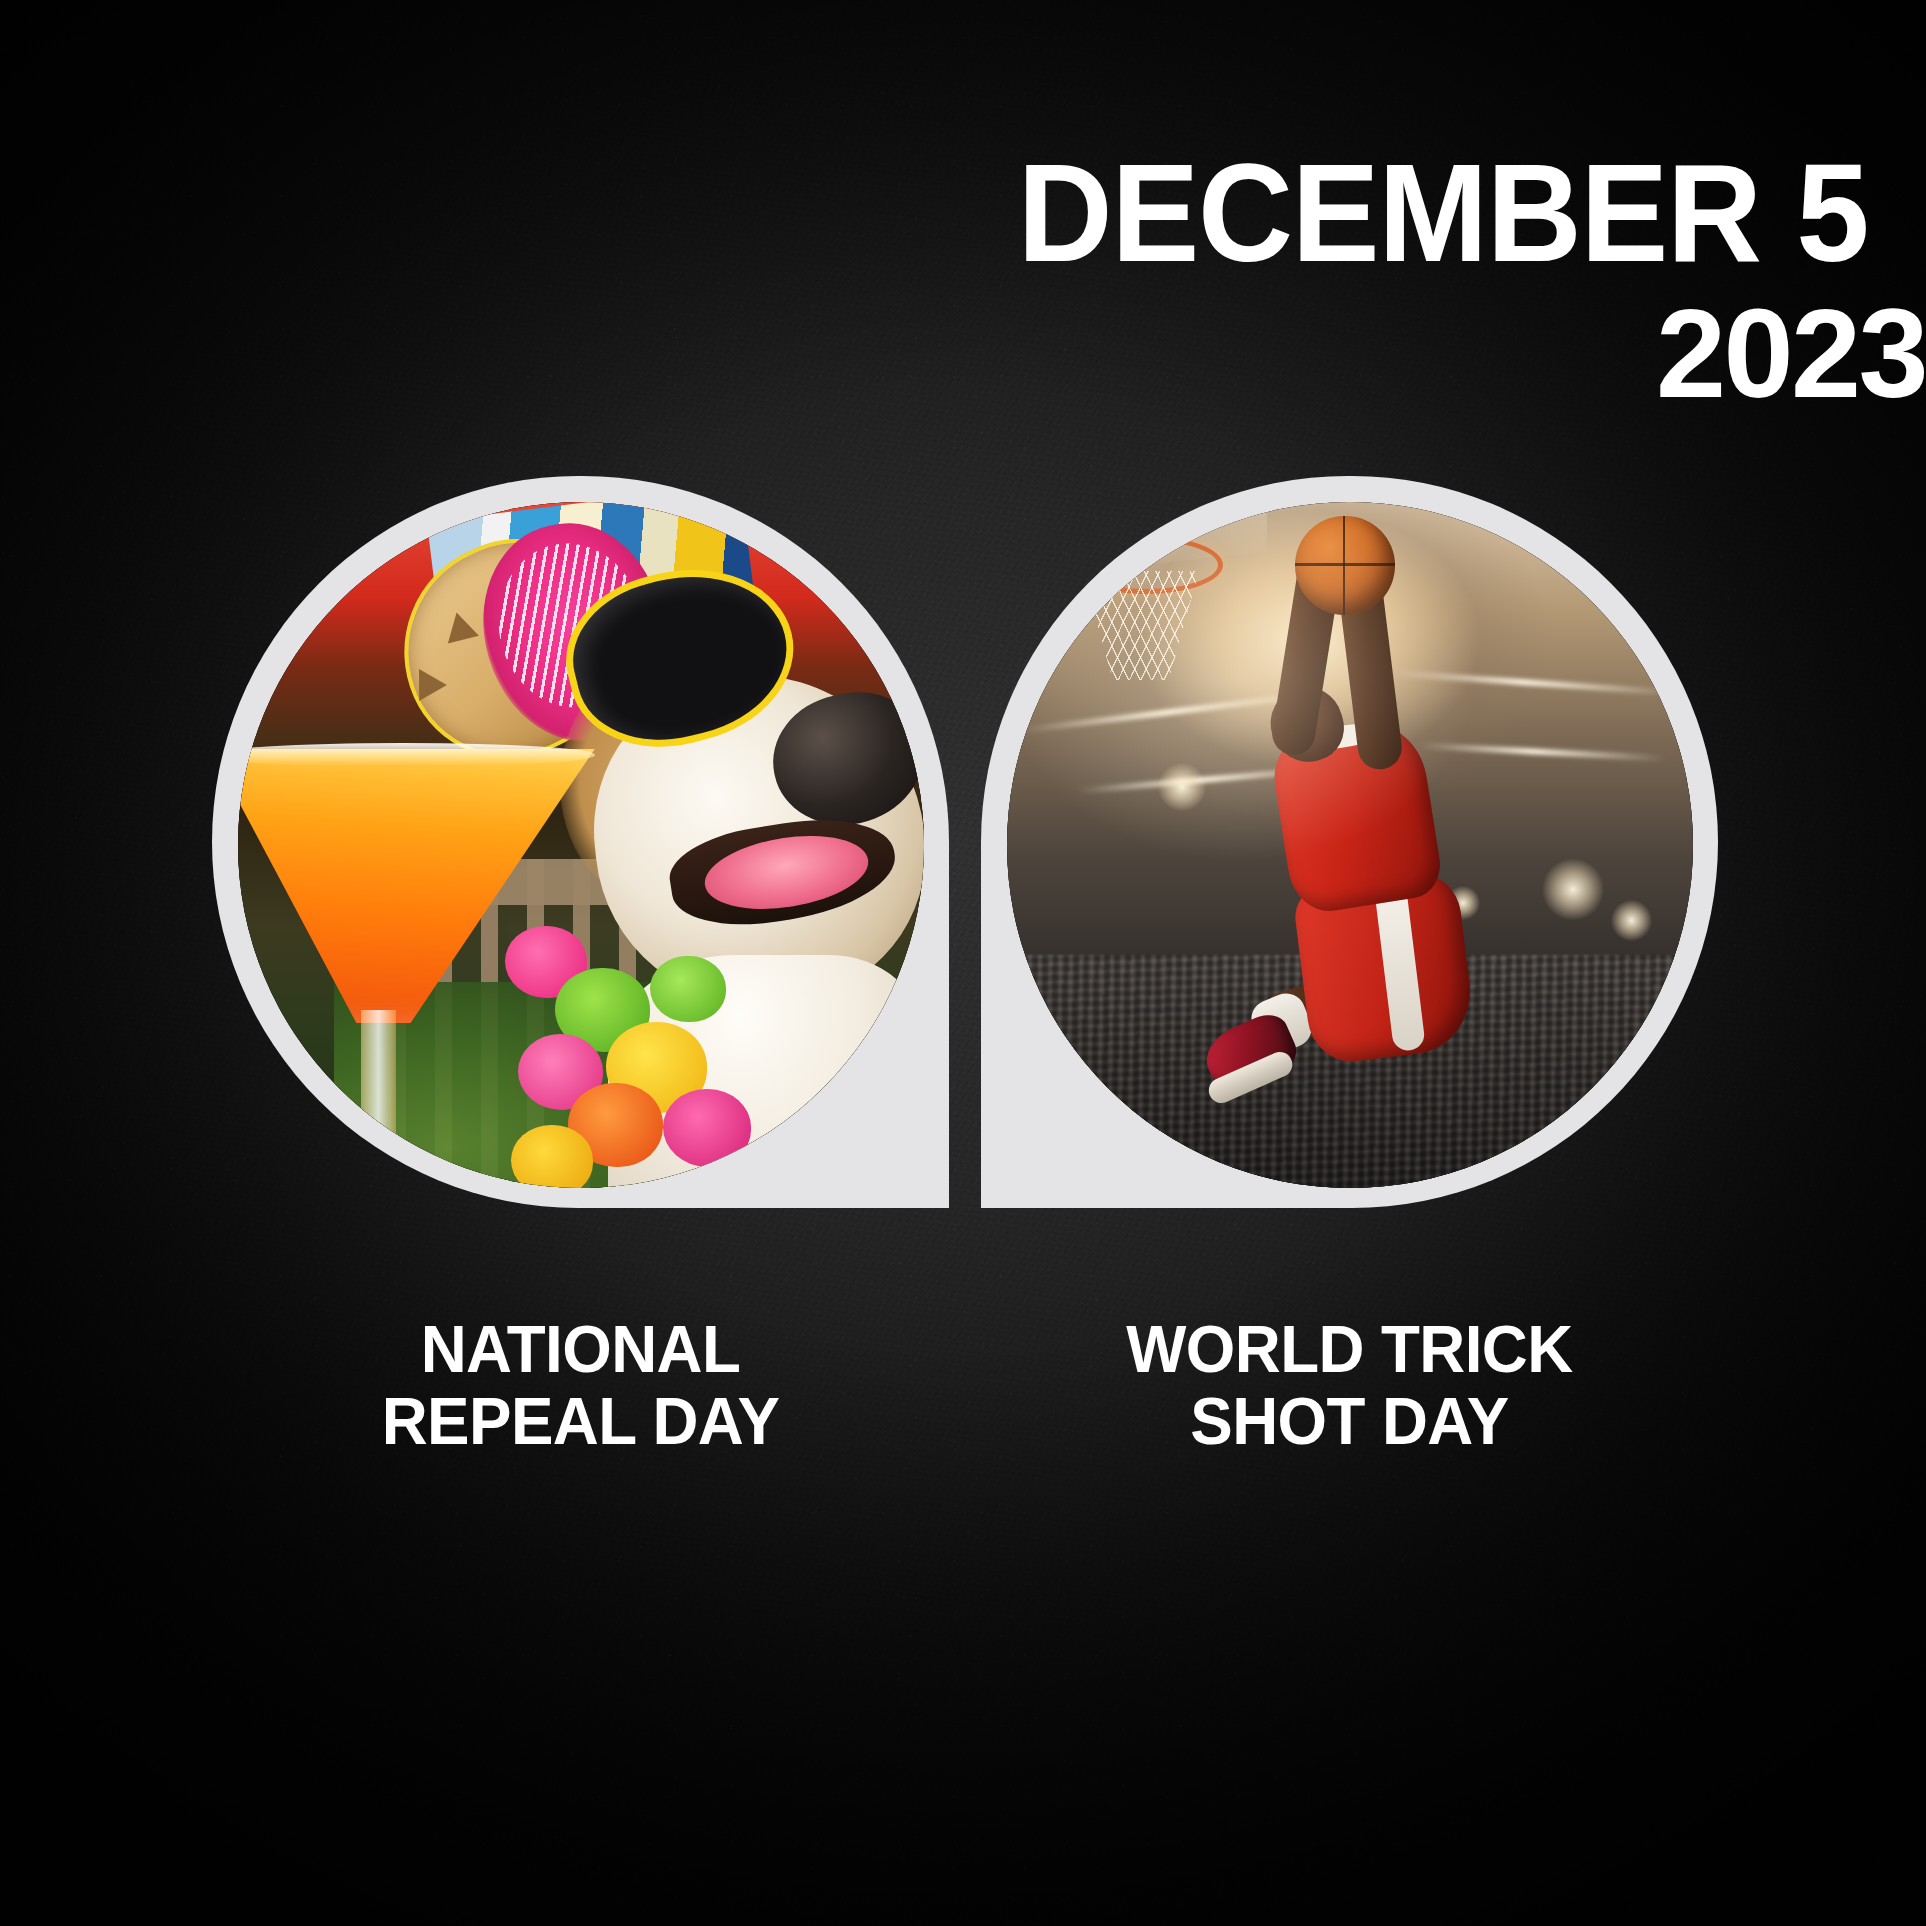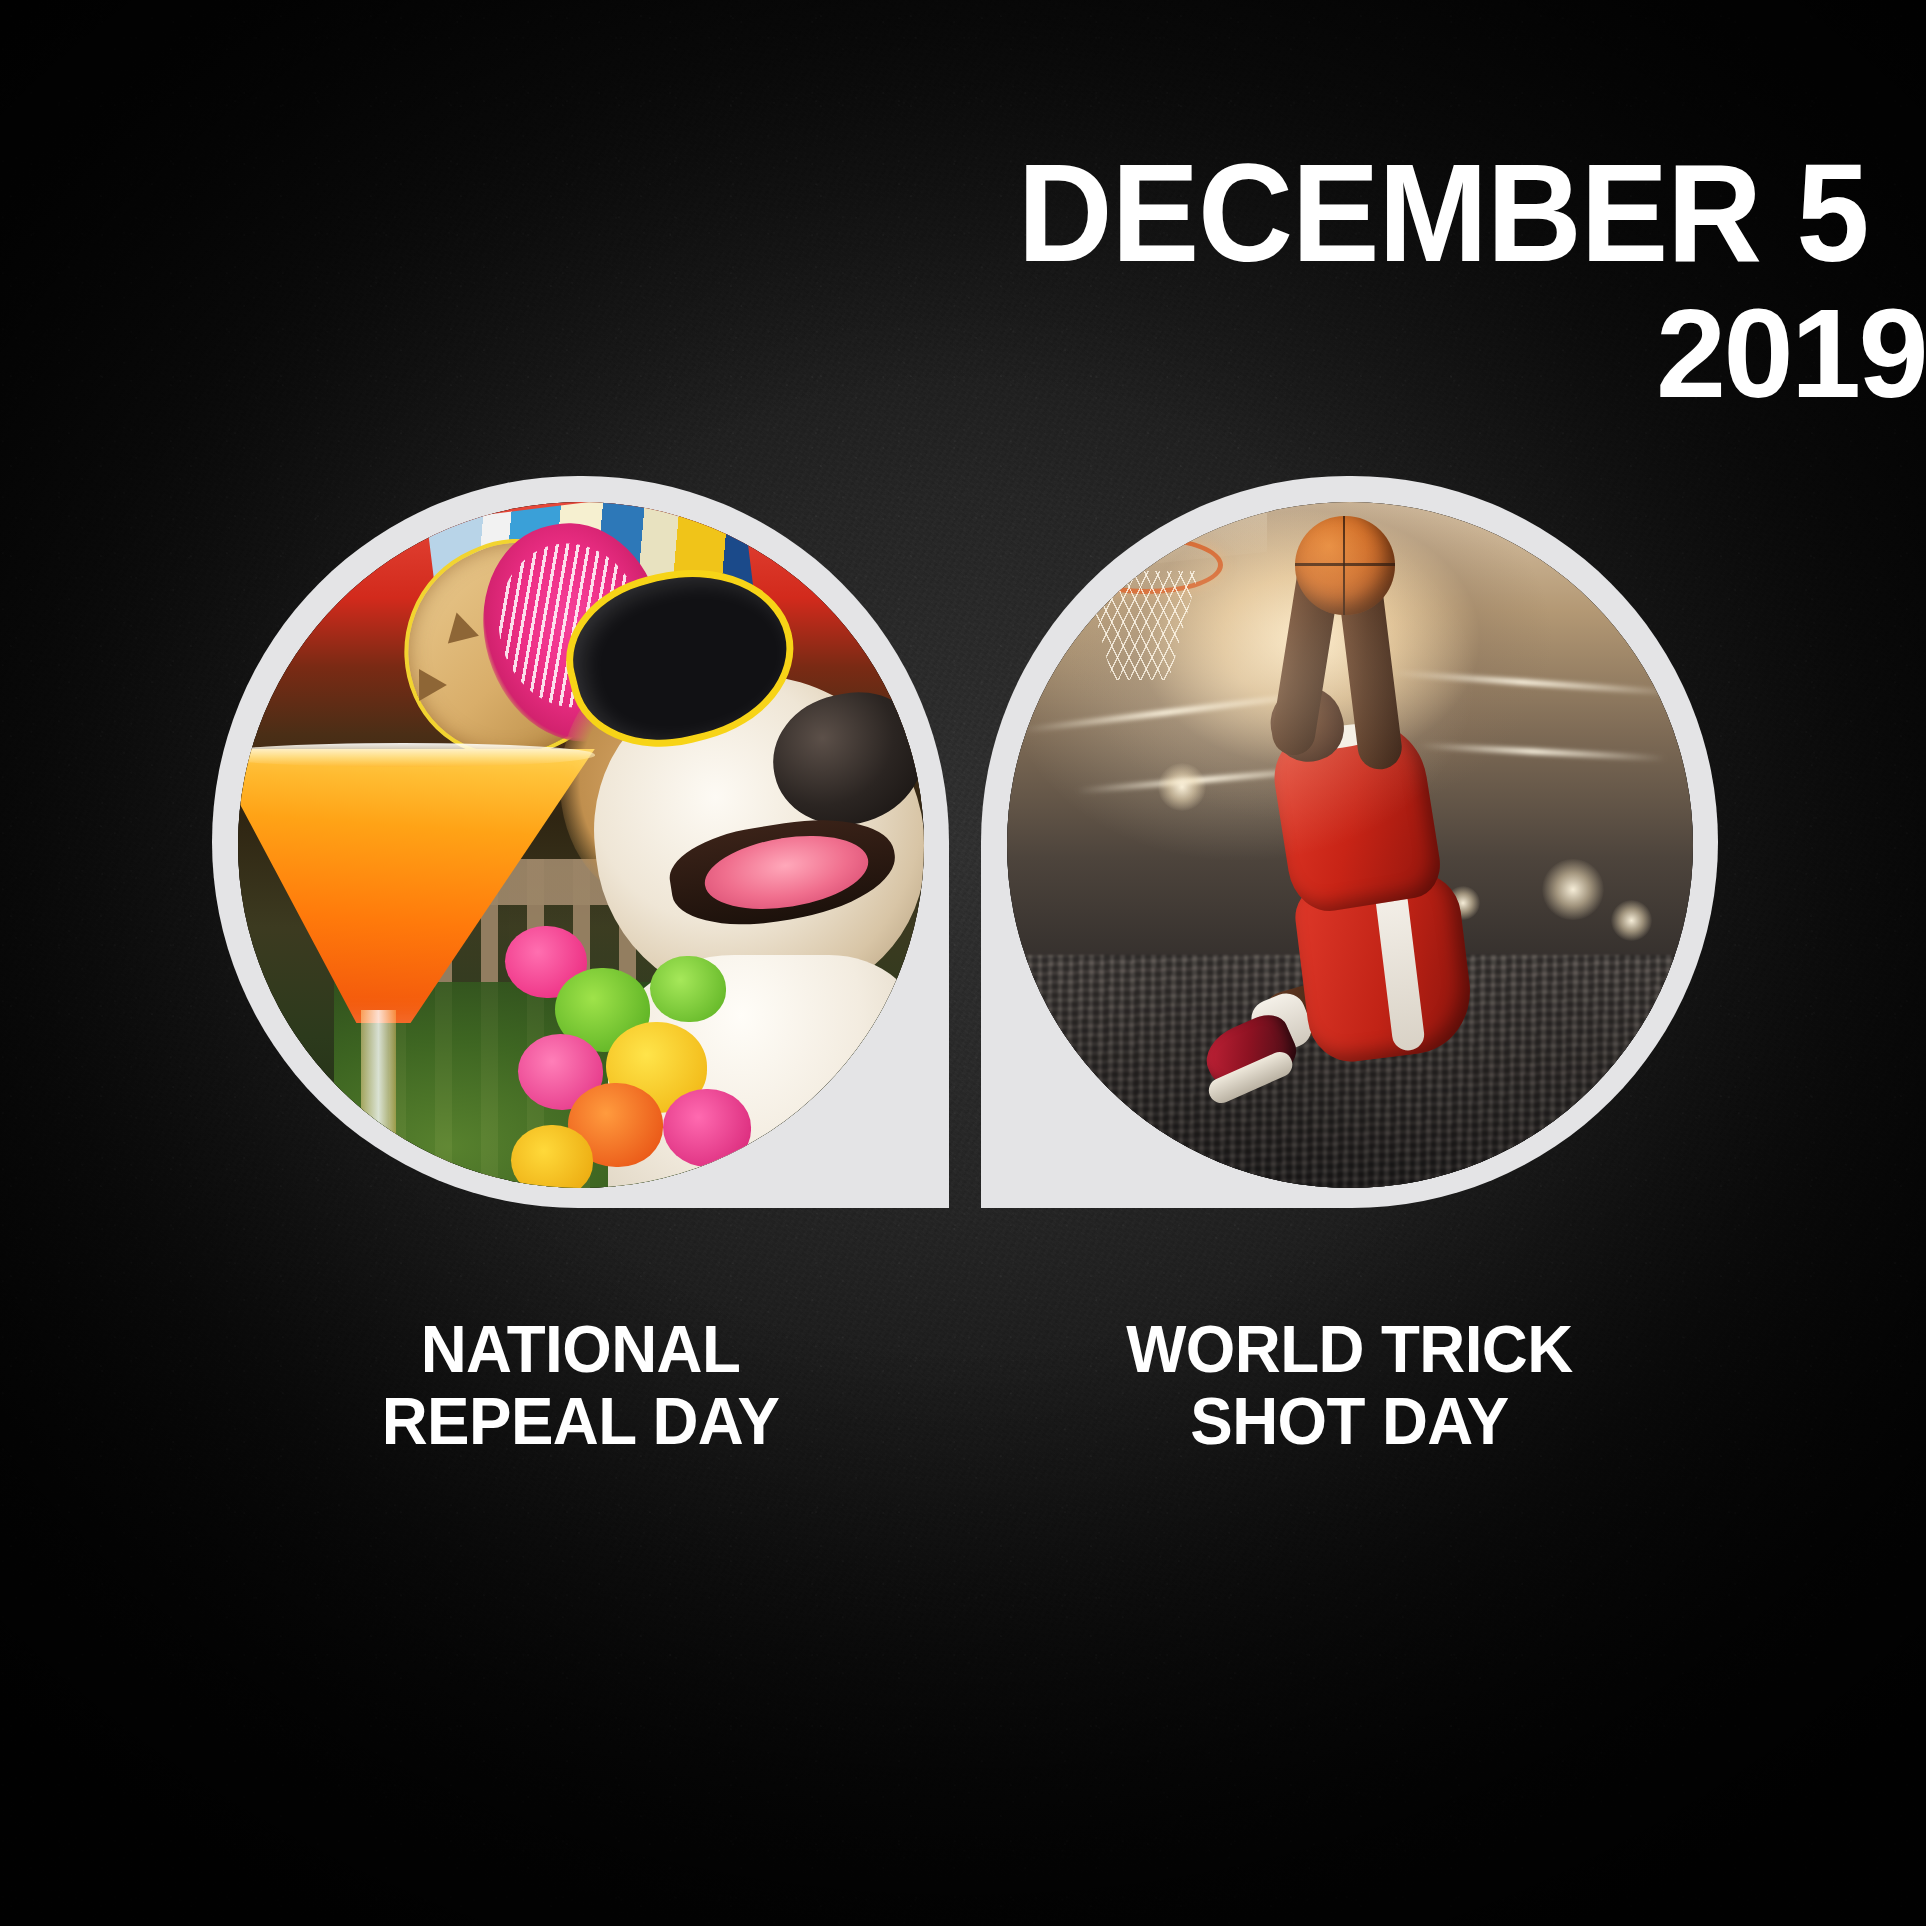--- a/index.html
+++ b/index.html
@@ -418,21 +418,21 @@
 
 <div id="poster">
 
   <div class="bg-base"></div>
   <div class="bg-grain"></div>
   <div class="bg-grain2"></div>
   <div class="bg-vignette"></div>
 
   <div class="heading">
     <span class="date-line">DECEMBER 5</span>
-    <span class="year-line">2019</span>
+    <span class="year-line">2023</span>
   </div>
 
   <div class="cards">
 
     <div class="card left">
       <div class="frame"></div>
       <div class="photo">
         <div class="photo-inner dog-scene">
           <div class="sky"></div>
           <div class="umbrella-stripe"></div>

